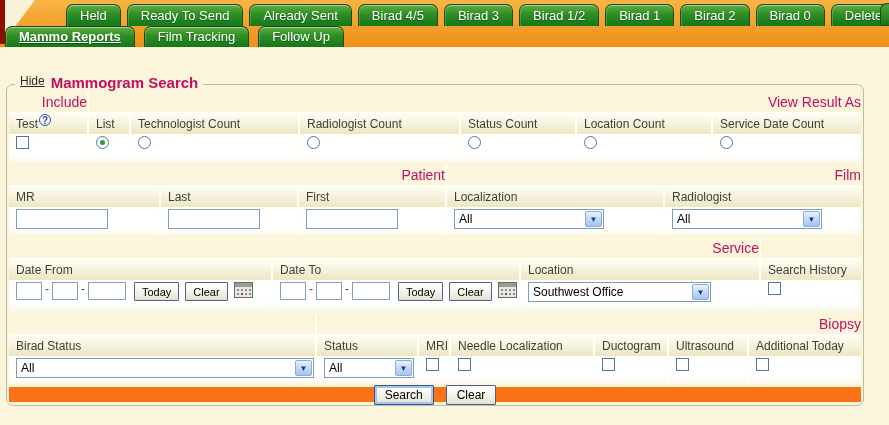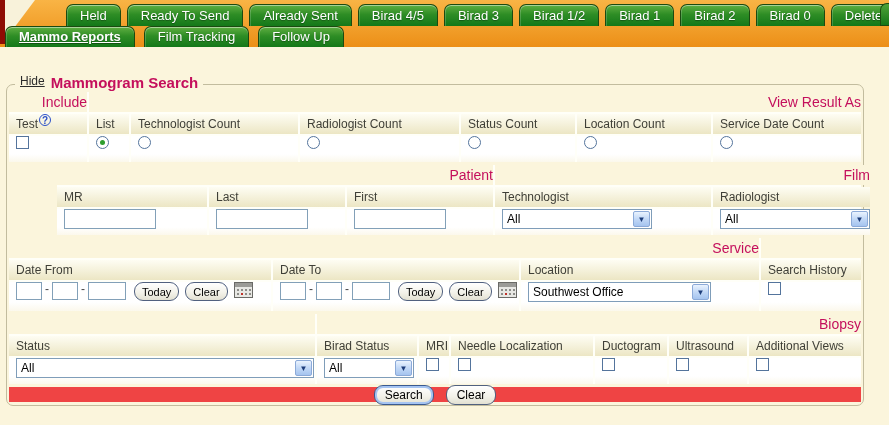--- a/index.html
+++ b/index.html
@@ -34,39 +34,39 @@
   .fs { position:absolute; left:6px; top:84px; width:858px; height:322px;
     border:1px solid #C2BC9E; border-radius:7px; }
   .legend { position:absolute; left:8px; top:-11px; background:#FBF5DC; padding:0 5px;
     white-space:nowrap; display:flex; align-items:flex-start; gap:6px; }
   .legend .hide { color:#2b2b2b; text-decoration:underline; font-size:12px; cursor:pointer; }
   .legend .title { color:#C40F5C; font-weight:bold; font-size:15px; }
   .fs-inner { position:absolute; left:2px; top:7px; right:2px; }
 
   .grid { display:grid; gap:2px; background:#FFFFF8; margin-bottom:3px; }
   .g1 { grid-template-columns:78px 40px 167px 159px 114px 134px 1fr; }
-  .g2 { grid-template-columns:150px 136px 146px 216px 1fr;margin-left:48px; }
+  .g2 { grid-template-columns:150px 136px 146px 216px 1fr; }
   .g3 { grid-template-columns:262px 246px 238px 1fr; }
   .g4 { grid-template-columns:306px 100px 30px 142px 72px 78px 1fr; }
   .sp2{grid-column:span 2} .sp3{grid-column:span 3} .sp6{grid-column:span 6}
 
   .sechead { background:#FBF5DC; color:#C40F5C; font-size:14px; text-align:right;
     height:20px; line-height:20px; }
   .lab { background:linear-gradient(180deg,#FEFDF3,#ECE6C4); color:#3F3F37;
     font-size:12px; height:20px; line-height:20px; padding-left:7px; white-space:nowrap; overflow:hidden; }
   .inp { background:linear-gradient(180deg,#FFFFFF 70%,#FBF8EC 100%); height:26px;
     display:flex; padding-left:7px; gap:2px; }
   .g3 .inp { height:29px; }
-  .btnrow { background:#ef4444; height:15px; display:flex; justify-content:center;
+  .btnrow { background:#f97316; height:15px; display:flex; justify-content:center;
     align-items:center; gap:12px; }
 
   
   .xpbtn { font-size:12px; color:#000;
     background:linear-gradient(180deg,#FFFFFF 0%,#F2F1E8 60%,#E2E0D2 100%);
-    border:1px solid #51617F; border-radius:9px; height:20px; padding:0 10px;
+    border:1px solid #51617F; border-radius:1px; height:20px; padding:0 10px;
     cursor:pointer; font-family:inherit; }
   .xpbtn.small { font-size:11px; height:19px; padding:0 7px; }
   .xpbtn.primary { border-color:#3A5A90; box-shadow: inset 0 0 0 2px #A5C4F2; }
   .tin { height:20px; width:92px; border:1px solid #82A0B8; background:#fff;
     font-family:inherit; font-size:12px; padding:0 3px; }
   .din { height:18px; width:26px; border:1px solid #82A0B8; background:#fff;
     font-family:inherit; font-size:12px; padding:0 2px; }
   .din.y { width:38px; }
   .dash { color:#444; margin:0 1px; }
   .sel { height:20px; border:1px solid #7F9DB9; background:#fff; position:relative;
@@ -161,21 +161,21 @@
         </div>
     </div>
 
     <div class="grid g2">
       <div class="sechead sp3">Patient</div>
       <div class="sechead sp2">Film</div>
 
       <div class="lab">MR</div>
       <div class="lab">Last</div>
       <div class="lab">First</div>
-      <div class="lab">Technologist</div>
+      <div class="lab">Localization</div>
       <div class="lab">Radiologist</div>
 
       <div class="inp">
           <input type="text" class="tin" value="" style="">
         </div>
       <div class="inp">
           <input type="text" class="tin" value="" style="">
         </div>
       <div class="inp">
           <input type="text" class="tin" value="" style="">
@@ -261,27 +261,27 @@
       </div>
       <div class="inp">
           <span class="cb"></span>
         </div>
     </div>
 
     <div class="grid g4">
       <div class="sechead"></div>
       <div class="sechead sp6">Biopsy</div>
 
+      <div class="lab">Birad Status</div>
       <div class="lab">Status</div>
-      <div class="lab">Birad Status</div>
       <div class="lab">MRI</div>
       <div class="lab">Needle Localization</div>
       <div class="lab">Ductogram</div>
       <div class="lab">Ultrasound</div>
-      <div class="lab">Additional Views</div>
+      <div class="lab">Additional Today</div>
 
       <div class="inp">
         <div class="sel w298">
           <span>All</span>
           <span class="arrow">▼</span>
         </div>
       </div>
       <div class="inp">
         <div class="sel w90">
           <span>All</span>

